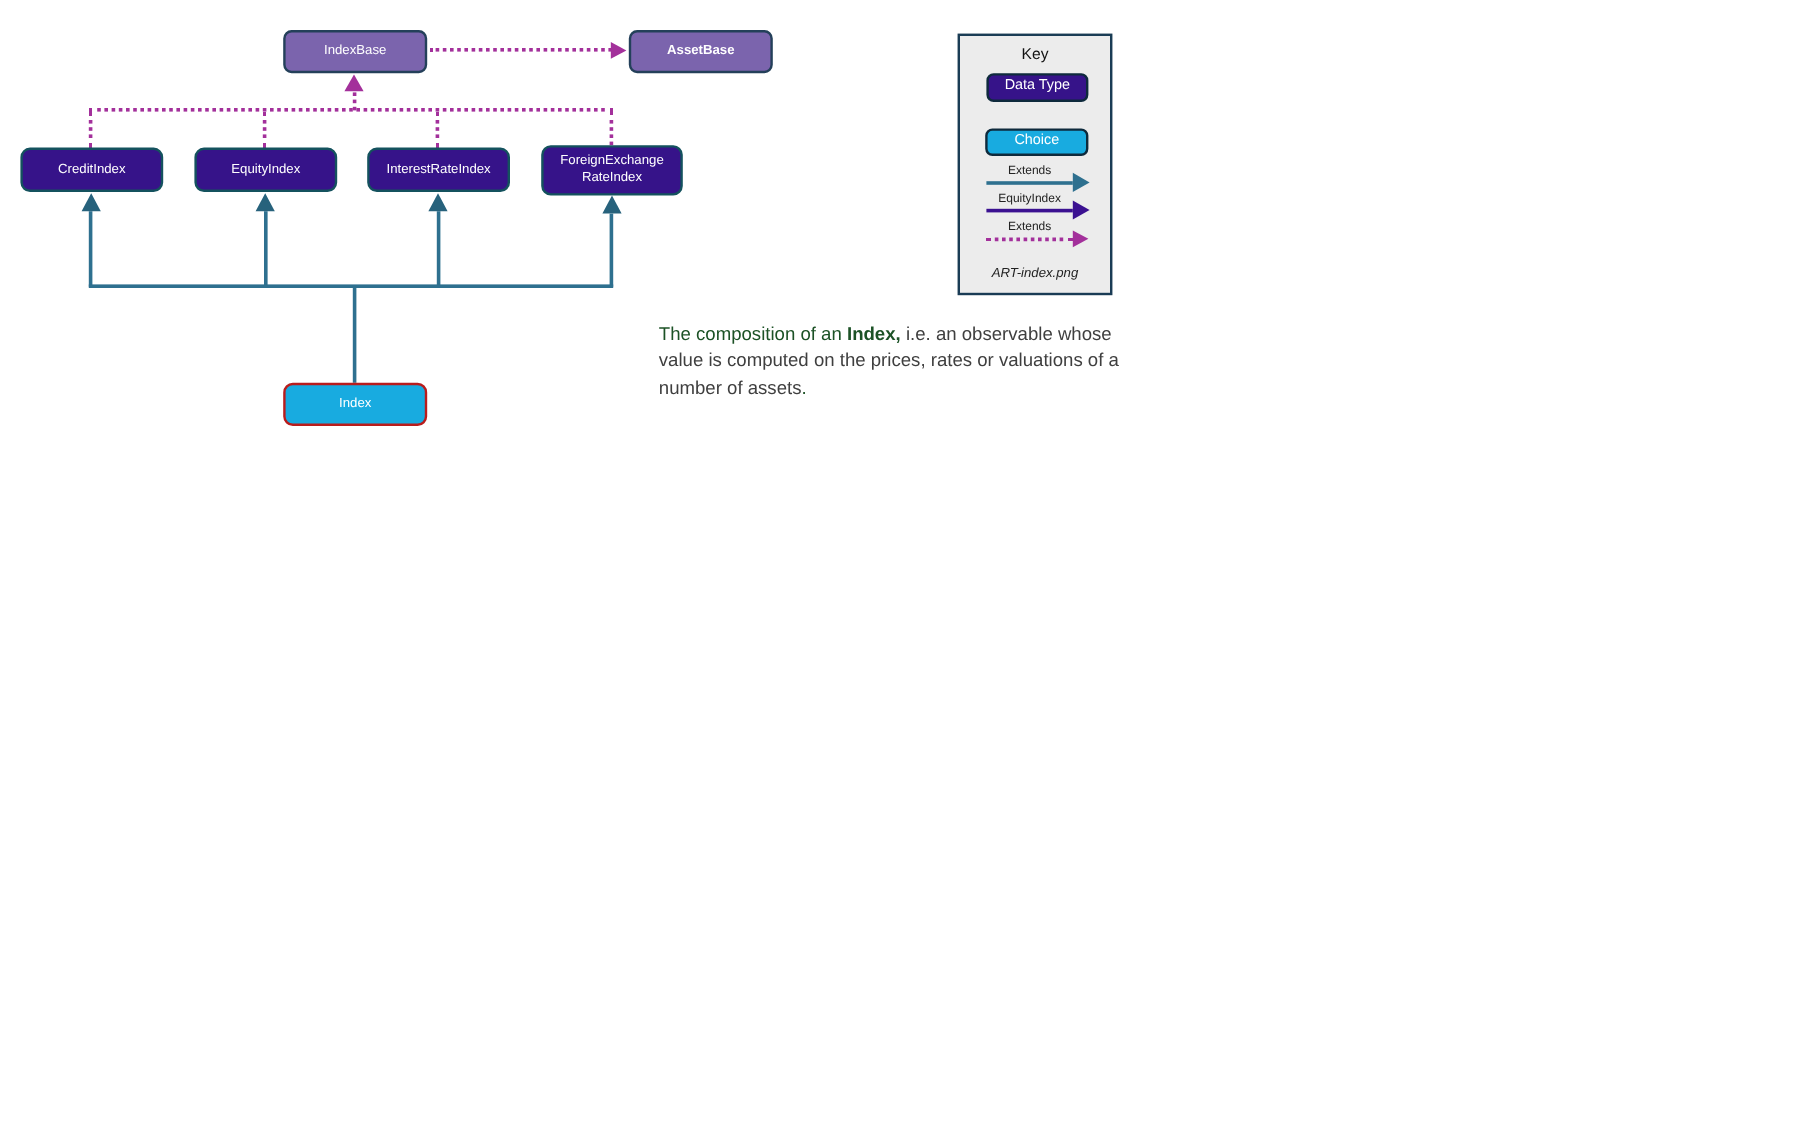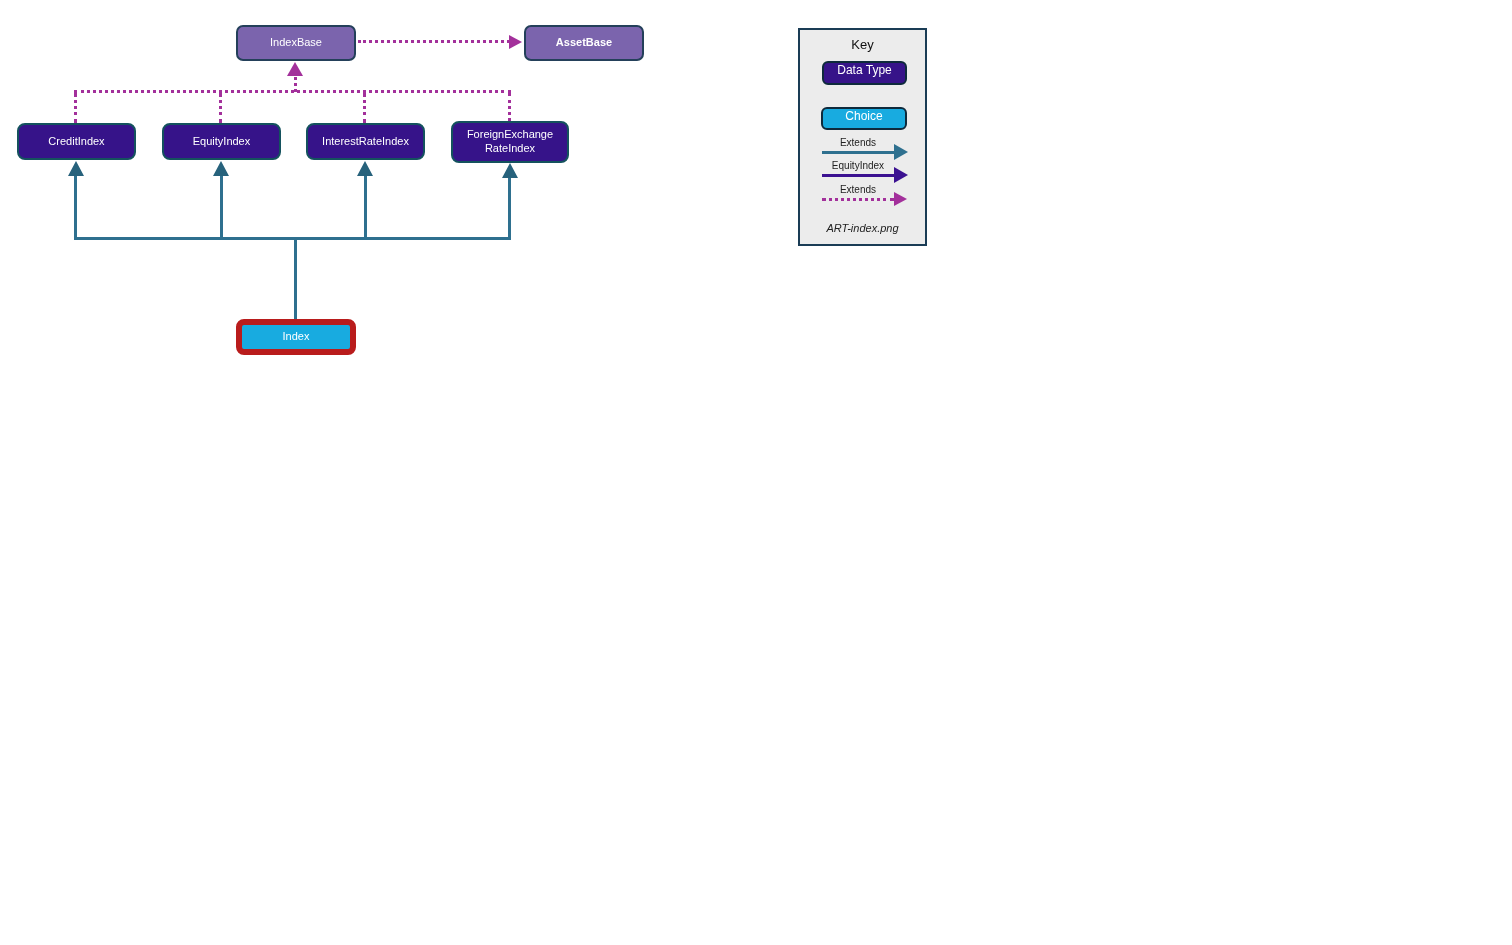--- a/index.html
+++ b/index.html
@@ -9,21 +9,21 @@
     font-family:"Liberation Sans", sans-serif;
   }
   
   .node{
     position:absolute;display:flex;align-items:center;justify-content:center;
     color:#ffffff;font-size:11px;text-align:center;line-height:1.25;
     border-radius:8px;white-space:pre-line;
   }
   .node.base{background:#7b64ad;border:2px solid #24405a;border-radius:7px;}
   .node.dtype{background:#361389;border:2px solid #14525e;}
-  .node.choice{background:#18abe0;border:6px solid #b91c1c;}
+  .node.choice{background:#18abe0;border:2px solid #b91c1c;}
   
   .vline{position:absolute;width:3px;background:#2e708f;}
   .hline{position:absolute;height:3px;background:#2e708f;}
   .vdot{position:absolute;width:0;border-left:3px dotted #a3309b;}
   .hdot{position:absolute;height:0;border-top:3px dotted #a3309b;}
   .tri{position:absolute;width:0;height:0;}
   .tri.up-teal{border-left:8px solid transparent;border-right:8px solid transparent;border-bottom:15px solid #27627c;}
   .tri.up-magenta{border-left:8px solid transparent;border-right:8px solid transparent;border-bottom:14px solid #a3309b;}
   .tri.right-magenta{border-top:7px solid transparent;border-bottom:7px solid transparent;border-left:13px solid #a3309b;}
   .tri.right-teal{border-top:8px solid transparent;border-bottom:8px solid transparent;border-left:14px solid #2e708f;}
@@ -122,14 +122,15 @@
     <div class="key-arrow-label" style="top:130px;">EquityIndex</div>
     <div class="key-line" style="top:144px;background:#3b1191;"></div>
     <div class="tri right-purple" style="left:94px;top:137px;"></div>
 
     <div class="key-arrow-label" style="top:154px;">Extends</div>
     <div class="key-line dotted" style="top:168px;"></div>
     <div class="tri right-magenta" style="left:94px;top:162px;"></div>
   </div>
   <div class="key-caption">ART-index.png</div>
 
+  <p class="note"><span class="green">The composition of an </span><span class="term">Index,</span><span> i.e. an observable whose value is computed on the prices, rates or valuations of a number of assets</span><span class="green">.</span></p>
 
 </div>
 
 </body></html>

